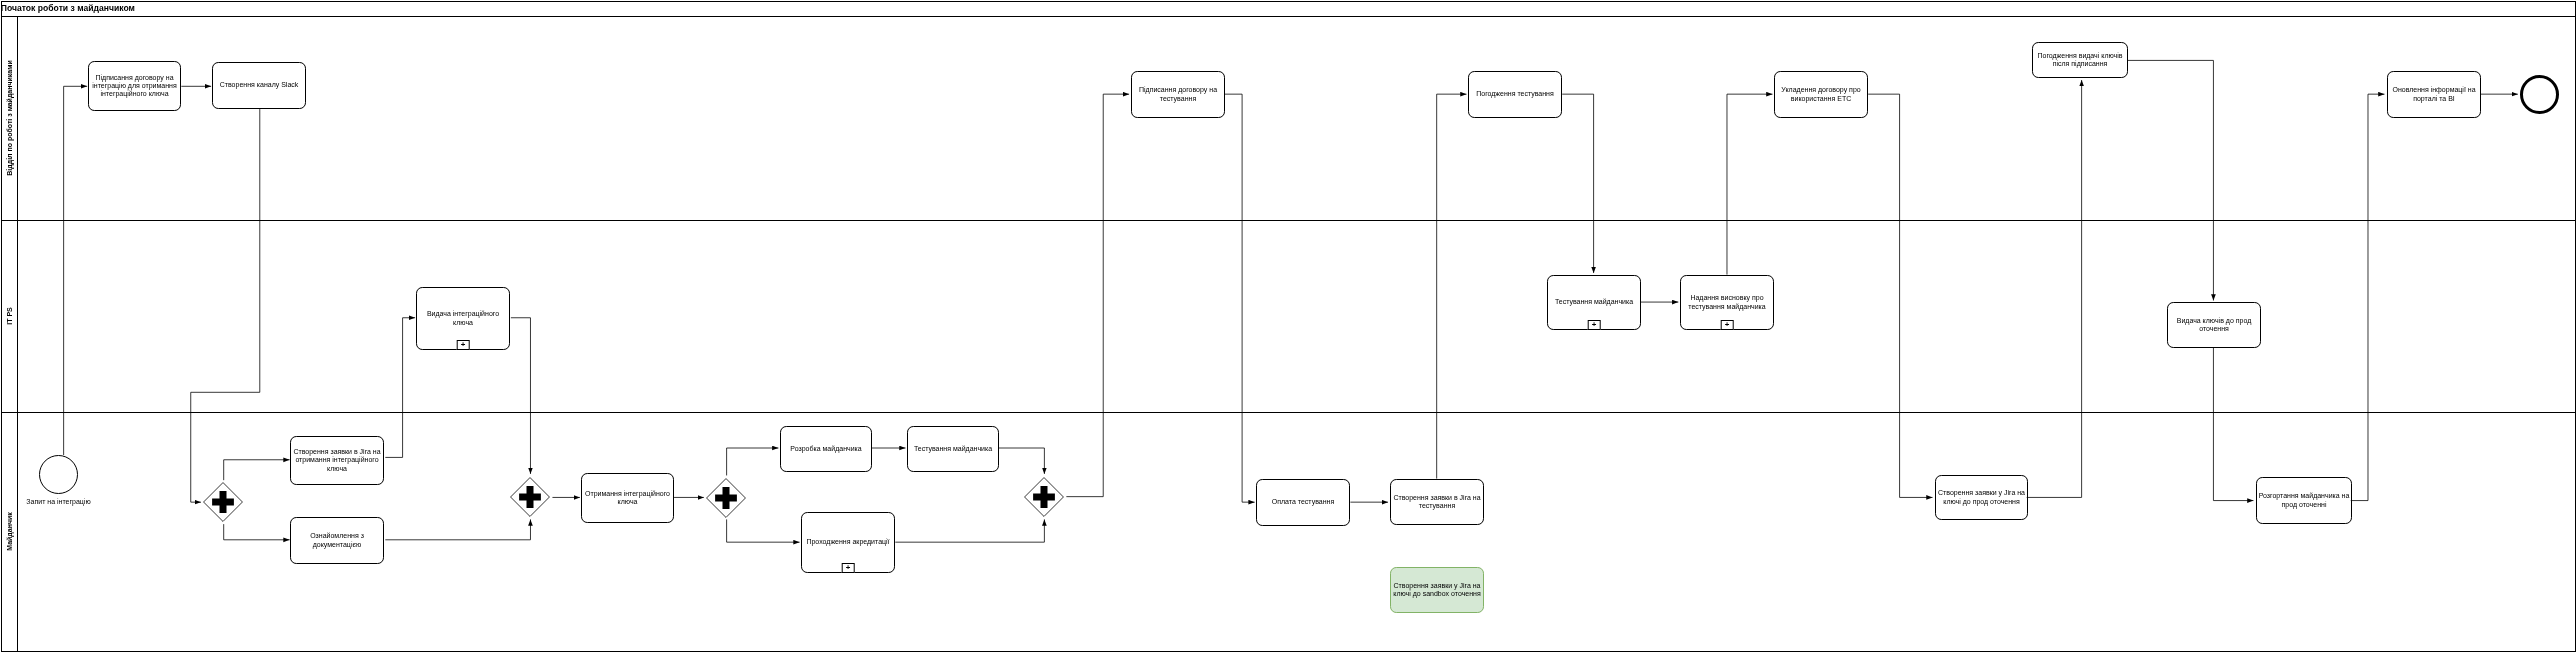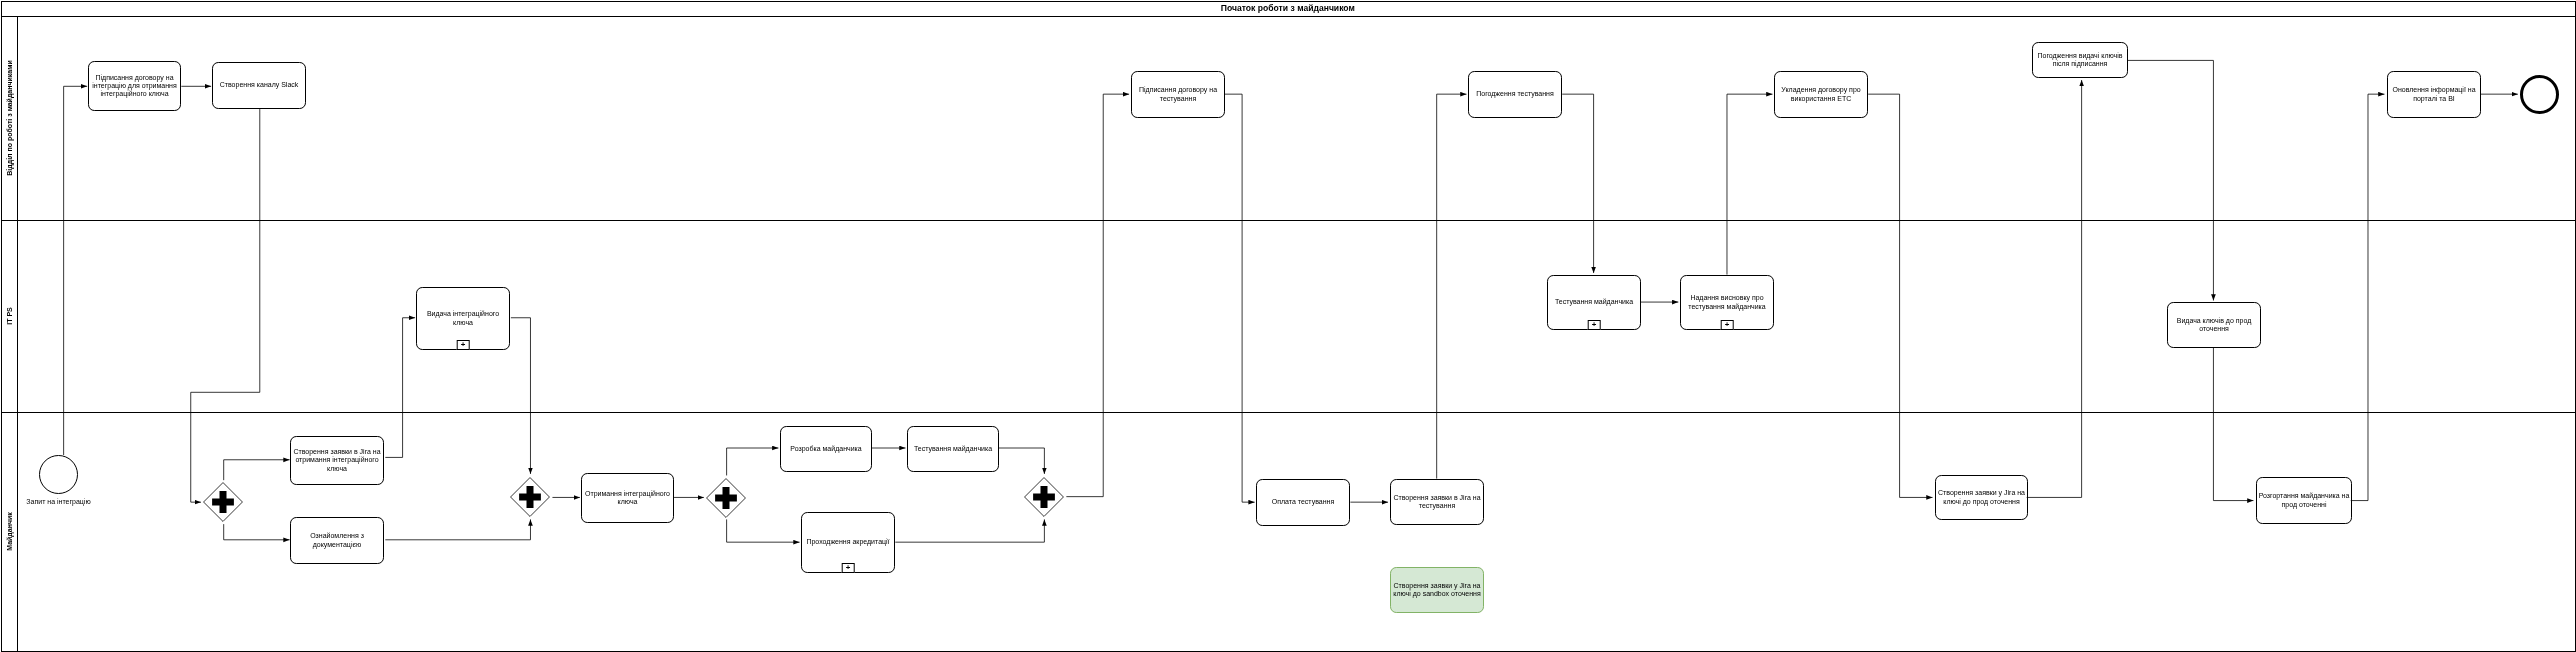--- a/index.html
+++ b/index.html
@@ -1,21 +1,21 @@
 <!DOCTYPE html>
 <html style="font-size:12.6px"><head>
 <meta charset="utf-8">
 <style>
   html,body{margin:0;padding:0;background:#ffffff;}
   #canvas{position:relative;width:2576px;height:652px;background:#fff;
           font-family:"Liberation Sans",sans-serif;color:#000;overflow:hidden;}
   .pool-border{position:absolute;left:0.8px;top:0.8px;width:2573px;height:649px;
           border:0.8px solid #000;box-sizing:content-box;}
   .pool-title{position:absolute;left:0.8px;top:0.8px;width:2574px;height:15px;
-          line-height:15px;text-align:center;font-weight:bold;font-size:8.6px;}
+          line-height:15px;text-align:left;font-weight:bold;font-size:8.6px;}
   .hline{position:absolute;left:0.8px;width:2574px;height:0.8px;background:#000;}
   .vline-labels{position:absolute;left:17.3px;top:15.7px;width:0.8px;height:636px;background:#000;}
   .lane-label{position:absolute;left:1.6px;height:15.7px;line-height:15.7px;text-align:center;
           font-weight:bold;font-size:7px;transform-origin:0 0;transform:rotate(-90deg);
           white-space:nowrap;}
   .task{position:absolute;border:0.8px solid #000;border-radius:6.3px;background:#fff;
           display:flex;align-items:center;justify-content:center;text-align:center;
           font-size:7px;line-height:8.2px;box-sizing:border-box;padding:1.6px 0.8px;}
   .task .lbl{display:block;width:100%;}
   .sub-marker{position:absolute;left:50%;bottom:-0.8px;transform:translateX(-50%);

